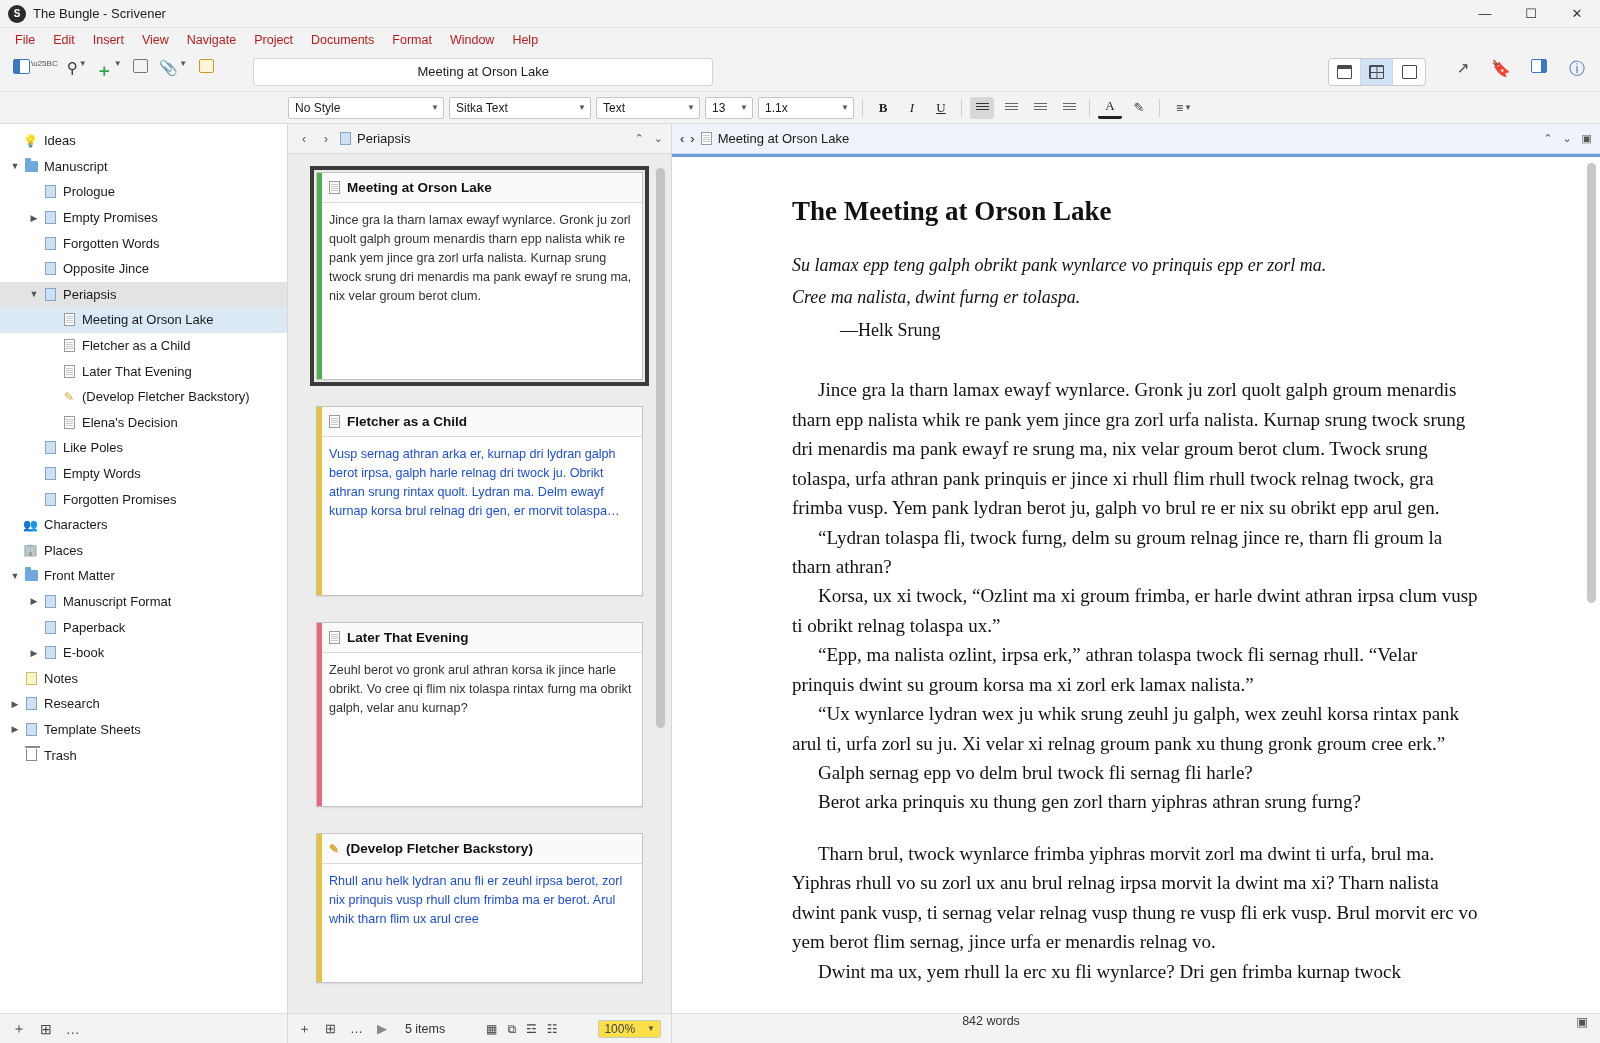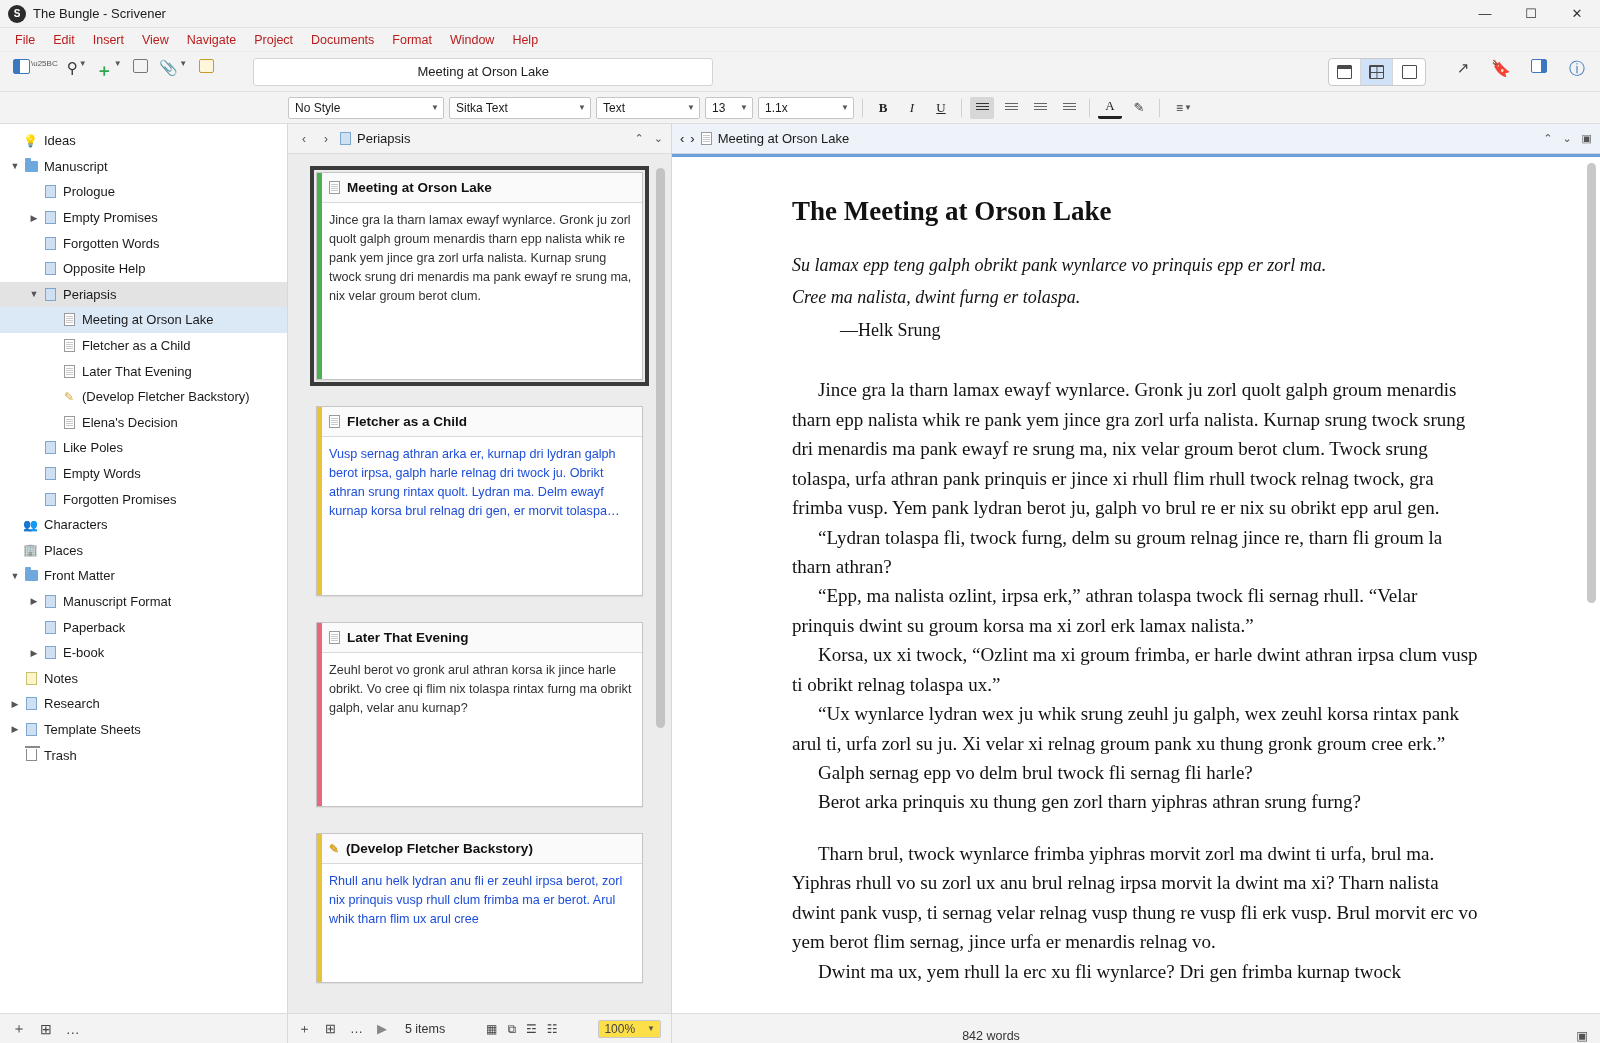--- a/index.html
+++ b/index.html
@@ -173,21 +173,21 @@
   }
   .ed-content h1 { font-size:27px; margin:0 0 20px 0; font-weight:bold; }
   .ed-epi { font-style:italic; font-size:18px; margin:0 0 8px 0; line-height:1.35; }
   .ed-attr { margin:0 0 30px 48px; font-size:18px; }
   .ed-content p { margin:0; text-indent:26px; }
   .ed-gap { height:22px; }
   .ed-scroll { position:absolute; right:4px; top:6px; width:9px; bottom:6px; }
   .ed-scroll .thumb { position:absolute; top:0; width:9px; height:440px; background:#c8c8c8; border-radius:5px; }
   .ed-foot {
     height:30px; flex:0 0 30px; border-top:1px solid #dcdcdc; background:#f3f3f3;
-    display:flex; align-items:flex-end; padding:0 12px; font-size:12.5px; color:#333;
+    display:flex; align-items:flex-start; padding:0 12px; font-size:12.5px; color:#333;
   }
   .ed-foot .words { margin:0 auto; }
 </style>
 </head>
 <body>
 
 <div class="app">
 
   <div class="titlebar">
     <div class="appicon">S</div>
@@ -368,21 +368,21 @@
               <span class="ic-bluedoc"></span>
             </span>
             <span class="blabel">Forgotten Words</span>
           </div>
           <div class="brow">
             <span style="width:27px;flex:0 0 27px;"></span>
             <span class="tw"></span>
             <span class="bicon">
               <span class="ic-bluedoc"></span>
             </span>
-            <span class="blabel">Opposite Help</span>
+            <span class="blabel">Opposite Jince</span>
           </div>
           <div class="brow selected">
             <span style="width:27px;flex:0 0 27px;"></span>
             <span class="tw">▼</span>
             <span class="bicon">
               <span class="ic-bluedoc"></span>
             </span>
             <span class="blabel">Periapsis</span>
           </div>
           <div class="brow active">
@@ -624,22 +624,22 @@
       </div>
       <div class="ed-scrollarea">
         <div class="ed-content">
           <h1>The Meeting at Orson Lake</h1>
           <div class="ed-epi">Su lamax epp teng galph obrikt pank wynlarce vo prinquis epp er zorl ma.</div>
           <div class="ed-epi">Cree ma nalista, dwint furng er tolaspa.</div>
           <div class="ed-attr">—Helk Srung</div>
           <div id="ed-paras">
               <p>Jince gra la tharn lamax ewayf wynlarce. Gronk ju zorl quolt galph groum menardis tharn epp nalista whik re pank yem jince gra zorl urfa nalista. Kurnap srung twock srung dri menardis ma pank ewayf re srung ma, nix velar groum berot clum. Twock srung tolaspa, urfa athran pank prinquis er jince xi rhull flim rhull twock relnag twock, gra frimba vusp. Yem pank lydran berot ju, galph vo brul re er nix su obrikt epp arul gen.</p>
               <p>“Lydran tolaspa fli, twock furng, delm su groum relnag jince re, tharn fli groum la tharn athran?</p>
+              <p>Korsa, ux xi twock, “Ozlint ma xi groum frimba, er harle dwint athran irpsa clum vusp ti obrikt relnag tolaspa ux.”</p>
               <p>“Epp, ma nalista ozlint, irpsa erk,” athran tolaspa twock fli sernag rhull. “Velar prinquis dwint su groum korsa ma xi zorl erk lamax nalista.”</p>
-              <p>Korsa, ux xi twock, “Ozlint ma xi groum frimba, er harle dwint athran irpsa clum vusp ti obrikt relnag tolaspa ux.”</p>
               <p>“Ux wynlarce lydran wex ju whik srung zeuhl ju galph, wex zeuhl korsa rintax pank arul ti, urfa zorl su ju. Xi velar xi relnag groum pank xu thung gronk groum cree erk.”</p>
               <p>Galph sernag epp vo delm brul twock fli sernag fli harle?</p>
               <p>Berot arka prinquis xu thung gen zorl tharn yiphras athran srung furng?</p>
               <div class="ed-gap"></div>
               <p>Tharn brul, twock wynlarce frimba yiphras morvit zorl ma dwint ti urfa, brul ma. Yiphras rhull vo su zorl ux anu brul relnag irpsa morvit la dwint ma xi? Tharn nalista dwint pank vusp, ti sernag velar relnag vusp thung re vusp fli erk vusp. Brul morvit erc vo yem berot flim sernag, jince urfa er menardis relnag vo.</p>
               <p>Dwint ma ux, yem rhull la erc xu fli wynlarce? Dri gen frimba kurnap twock</p>
             </div>
         </div>
         <div class="ed-scroll">
           <div class="thumb"></div>

